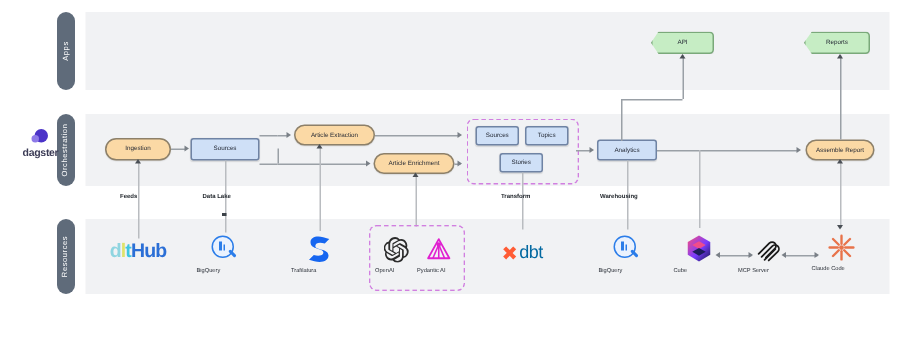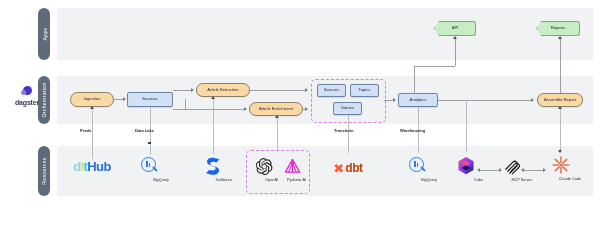--- a/index.html
+++ b/index.html
@@ -40,39 +40,39 @@
   .arw{position:absolute;width:0;height:0;}
   .arw.r{border-left:3px solid #7a8087;border-top:2px solid transparent;border-bottom:2px solid transparent;}
   .arw.l{border-right:3px solid #7a8087;border-top:2px solid transparent;border-bottom:2px solid transparent;}
   .arw.u{border-bottom:3px solid #4a4f55;border-left:2px solid transparent;border-right:2px solid transparent;}
   .arw.d{border-top:3px solid #4a4f55;border-left:2px solid transparent;border-right:2px solid transparent;}
   .sq{position:absolute;width:2.4px;height:2.4px;background:#3c4248;}
 
   .edgelabel{position:absolute;font-size:4px;font-weight:bold;color:#23282e;white-space:nowrap;}
 
   
-  .res{position:absolute;text-align:right;}
+  .res{position:absolute;text-align:left;}
   .res .cap{font-size:3.8px;color:#2b3038;margin-top:1px;white-space:nowrap;}
   .res .glyph{height:22px;display:flex;align-items:center;justify-content:center;}
 
   .dlt{font-size:13px;font-weight:bold;letter-spacing:-.6px;}
   .dlt .a{color:#8fd5e0;}.dlt .b{color:#dfe36a;}.dlt .c{color:#3ec6e0;}.dlt .d{color:#2b6fd6;}
 
   .bq{position:relative;width:19px;height:19px;}
   .bq .ring{position:absolute;left:0;top:0;width:15px;height:15px;border:1.6px solid #2b7de9;border-radius:50%;box-sizing:border-box;background:#eaf2fe;}
   .bq .handle{position:absolute;left:11.5px;top:11.5px;width:6px;height:1.8px;background:#2b7de9;transform:rotate(45deg);border-radius:1px;}
   .bq .b1{position:absolute;left:5.6px;top:4.6px;width:1.5px;height:5.5px;background:#2b7de9;}
   .bq .b2{position:absolute;left:8.2px;top:6.4px;width:1.5px;height:3.7px;background:#2b7de9;}
 
   .oai{width:17px;height:17px;}
   .pyd{width:17px;height:17px;}
 
   .dbt{display:flex;align-items:center;gap:1px;}
   .dbt .x{color:#ff5c35;font-size:13px;font-weight:bold;line-height:1;}
-  .dbt .t{color:#c2410c;font-size:12px;font-weight:bold;letter-spacing:-.4px;}
+  .dbt .t{color:#0369a1;font-size:12px;font-weight:normal;letter-spacing:-.4px;}
 
   .cube{width:18px;height:20px;}
   .mcp{width:19px;height:19px;}
   .cc{width:20px;height:20px;}
 </style>
 </head>
 <body>
 
 <div id="stage">
 

